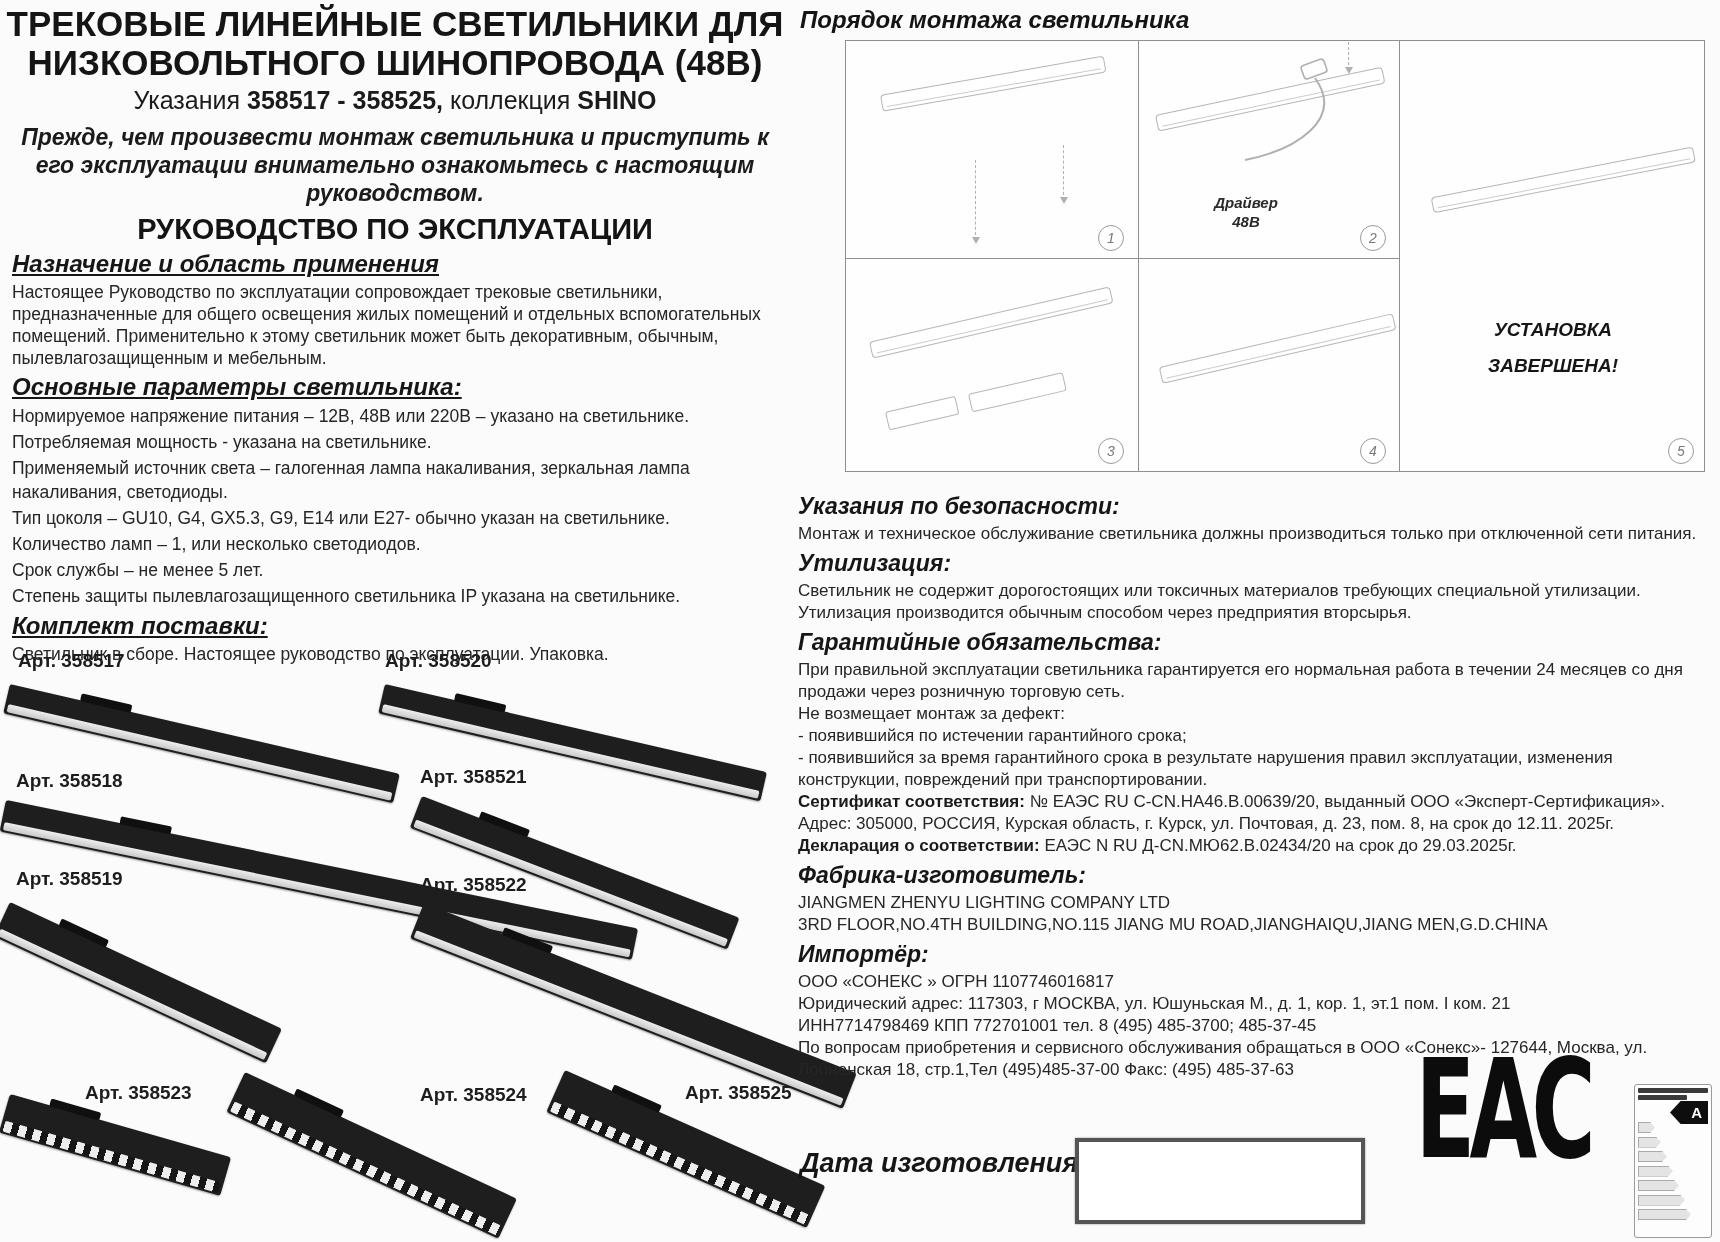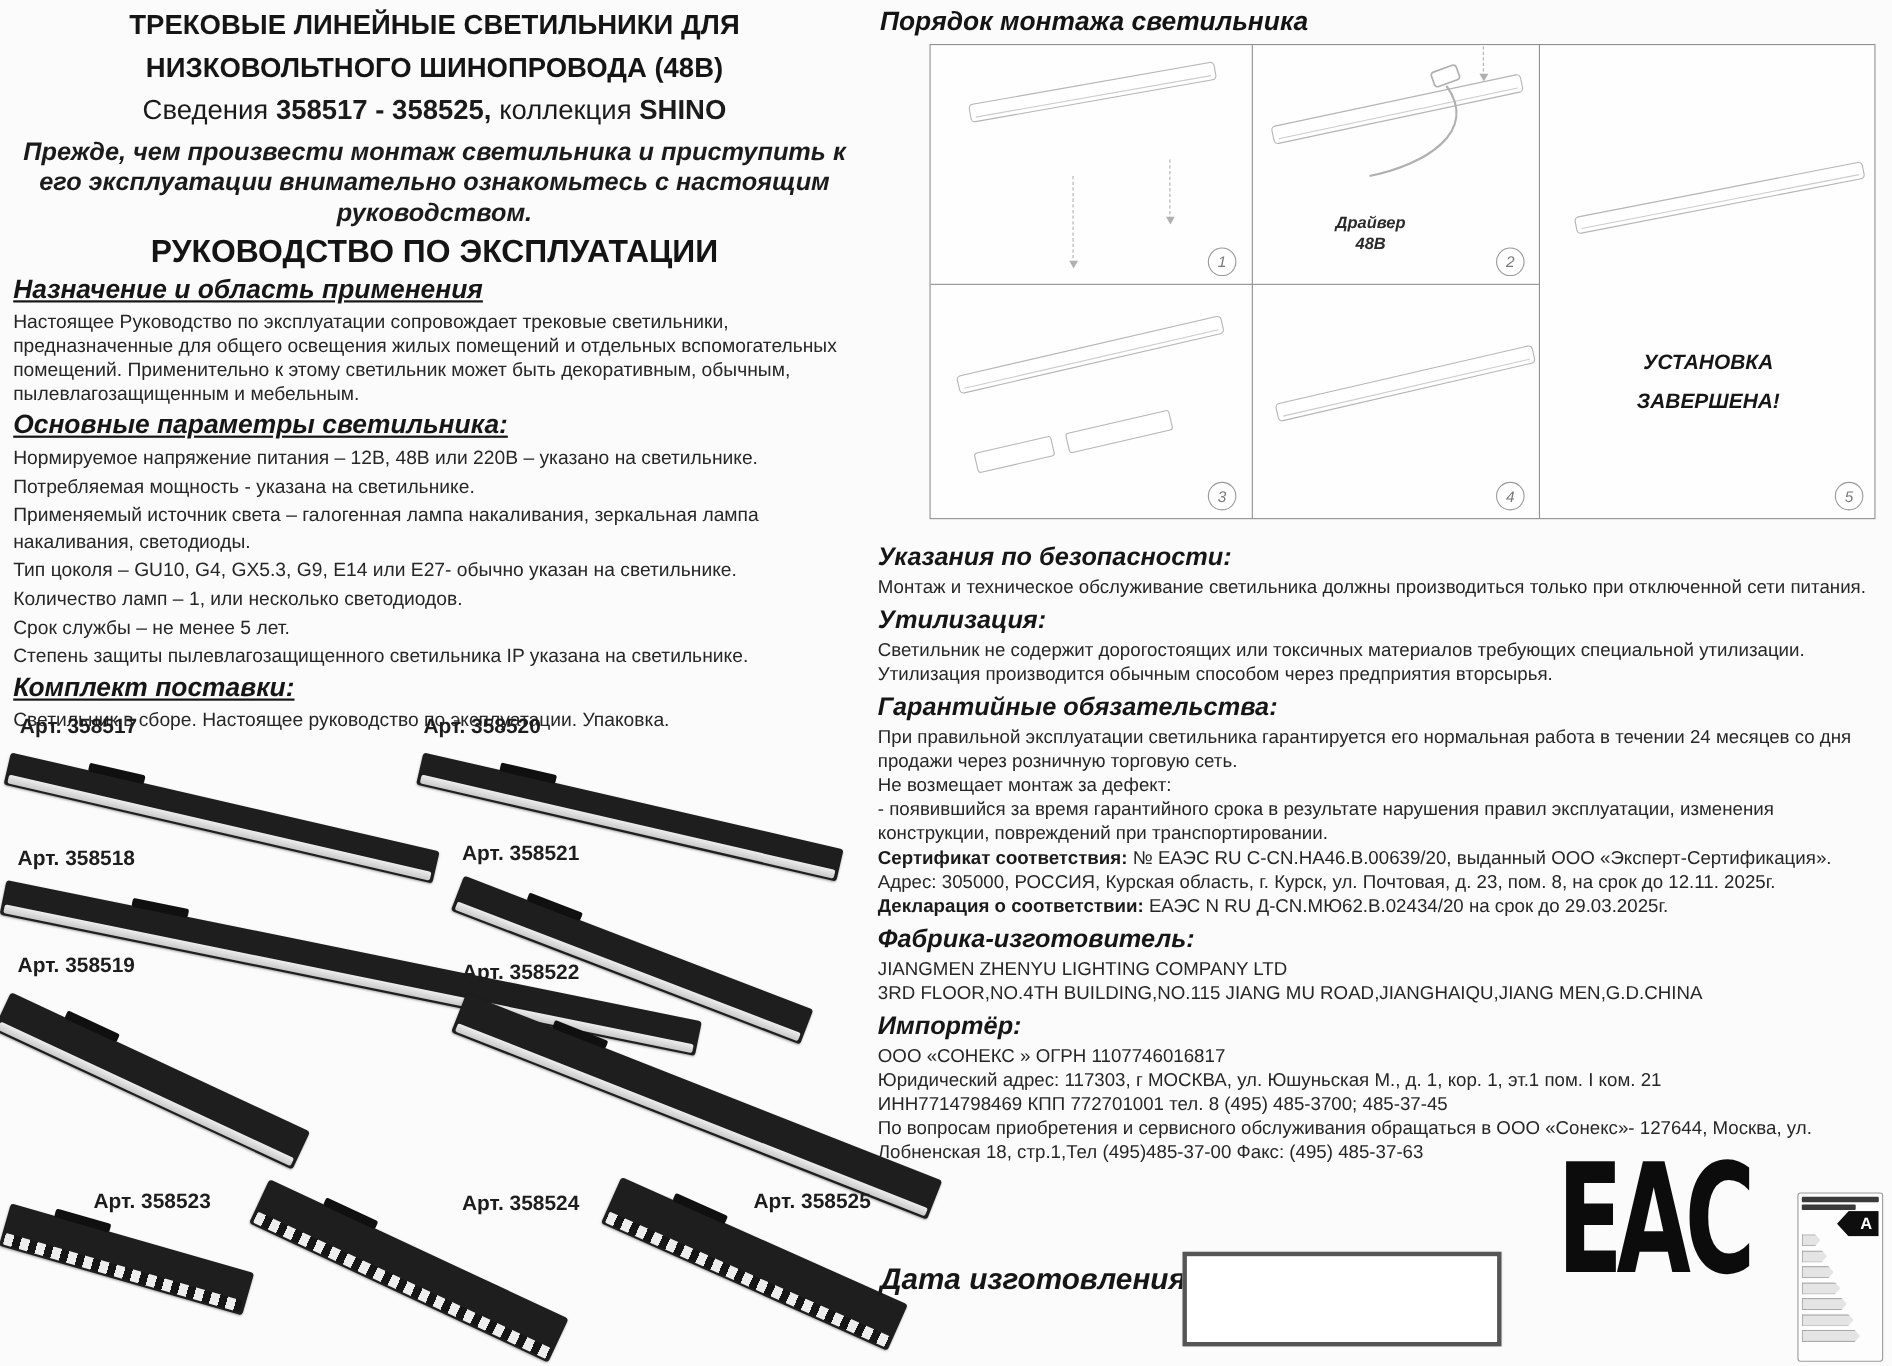--- a/index.html
+++ b/index.html
@@ -1,21 +1,21 @@
 <!DOCTYPE html>
 <html><head>
 <meta charset="utf-8">
 <style>
   html,body{margin:0;padding:0;}
   body{width:1720px;height:1242px;position:relative;background:#fbfbfb;overflow:hidden;
        font-family:"Liberation Sans",sans-serif;color:#222;}
   .abs{position:absolute;}
   
   #title-block{left:0;top:4px;width:790px;text-align:center;}
-  .doc-title{font-size:25px;font-weight:bold;line-height:39px;color:#151515;}
+  .doc-title{font-size:35px;font-weight:bold;line-height:39px;color:#151515;}
   .articles-line{font-size:25px;margin-top:4px;color:#1b1b1b;}
   .articles-line b{font-weight:bold;}
   .notice{font-size:23px;font-weight:bold;font-style:italic;line-height:28px;margin:8px 6px 0 6px;color:#1b1b1b;}
   .manual-title{font-size:29px;font-weight:bold;margin-top:6px;color:#141414;}
   
   #left-flow{left:12px;top:246px;width:768px;}
   .sec-h{font-size:24px;font-weight:bold;font-style:italic;color:#161616;margin:4px 0 3px 0;text-decoration:underline;}
   .sec-p{font-size:17.5px;line-height:22px;margin:0 0 2px 0;color:#262626;}
   .sec-p.param{line-height:24px;}
   
@@ -63,21 +63,21 @@
   #e-arrow span{color:#fff;font-weight:bold;font-size:15px;margin-right:6px;}
   .e-bar{height:9px;margin:3.5px 0;background:#e4e4e4;border:1px solid #aaa;border-right:none;
       clip-path:polygon(0 0,calc(100% - 5px) 0,100% 50%,calc(100% - 5px) 100%,0 100%);}
 </style>
 </head>
 <body>
 
 <div class="abs" id="title-block">
   <div class="doc-title">ТРЕКОВЫЕ ЛИНЕЙНЫЕ СВЕТИЛЬНИКИ ДЛЯ</div>
   <div class="doc-title">НИЗКОВОЛЬТНОГО ШИНОПРОВОДА (48В)</div>
-  <div class="articles-line"><span>Сведения </span><b>358517 - 358525,</b><span> коллекция </span><b>SHINO</b></div>
+  <div class="articles-line"><span>Указания </span><b>358517 - 358525,</b><span> коллекция </span><b>SHINO</b></div>
   <div class="notice">Прежде, чем произвести монтаж светильника и приступить к его эксплуатации внимательно ознакомьтесь с настоящим руководством.</div>
   <div class="manual-title">РУКОВОДСТВО ПО ЭКСПЛУАТАЦИИ</div>
 </div>
 
 <div class="abs" id="left-flow">
     <div class="sec-h">Назначение и область применения</div>
     <p class="sec-p">Настоящее Руководство по эксплуатации сопровождает трековые светильники, предназначенные для общего освещения жилых помещений и отдельных вспомогательных помещений. Применительно к этому светильник может быть декоративным, обычным, пылевлагозащищенным и мебельным.</p>
     <div class="sec-h">Основные параметры светильника:</div>
     <p class="sec-p param">Нормируемое напряжение питания – 12В, 48В или 220В – указано на светильнике.</p>
     <p class="sec-p param">Потребляемая мощность - указана на светильнике.</p>
@@ -182,20 +182,21 @@
   </div>
 
 <div class="abs" id="right-flow">
     <div class="r-h">Указания по  безопасности:</div>
     <p class="r-p">Монтаж и техническое обслуживание светильника должны производиться только при отключенной сети питания.</p>
     <div class="r-h">Утилизация:</div>
     <p class="r-p">Светильник не содержит дорогостоящих или токсичных материалов требующих специальной утилизации. Утилизация производится обычным способом через предприятия вторсырья.</p>
     <div class="r-h">Гарантийные обязательства:</div>
     <p class="r-p">При правильной эксплуатации светильника гарантируется его нормальная работа в течении 24 месяцев со дня продажи через розничную торговую сеть.</p>
     <p class="r-p">Не возмещает монтаж за дефект:</p>
+    <p class="r-p">- появившийся по истечении гарантийного срока;</p>
     <p class="r-p">- появившийся за время гарантийного срока в результате нарушения правил эксплуатации, изменения конструкции, повреждений при транспортировании.</p>
     <p class="r-p"><b>Сертификат соответствия:</b> № ЕАЭС RU C-CN.НА46.B.00639/20, выданный ООО «Эксперт-Сертификация». Адрес: 305000, РОССИЯ, Курская область, г. Курск, ул. Почтовая, д. 23, пом. 8, на срок до 12.11. 2025г.</p>
     <p class="r-p"><b>Декларация о соответствии:</b> ЕАЭС N RU Д-CN.МЮ62.В.02434/20 на срок до 29.03.2025г.</p>
     <div class="r-h">Фабрика-изготовитель:</div>
     <p class="r-p">JIANGMEN ZHENYU LIGHTING COMPANY LTD</p>
     <p class="r-p">3RD FLOOR,NO.4TH BUILDING,NO.115 JIANG MU ROAD,JIANGHAIQU,JIANG MEN,G.D.CHINA</p>
     <div class="r-h">Импортёр:</div>
     <p class="r-p">ООО «СОНЕКС » ОГРН 1107746016817</p>
     <p class="r-p">Юридический адрес: 117303, г МОСКВА, ул. Юшуньская М., д. 1, кор. 1, эт.1 пом. I ком. 21</p>
     <p class="r-p">ИНН7714798469 КПП 772701001   тел. 8 (495) 485-3700; 485-37-45</p>

